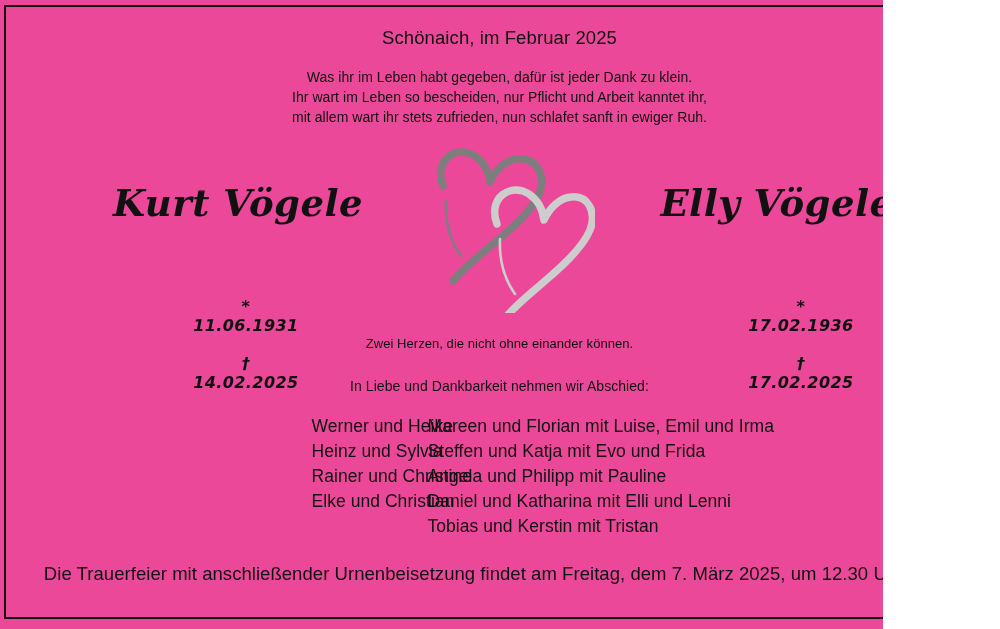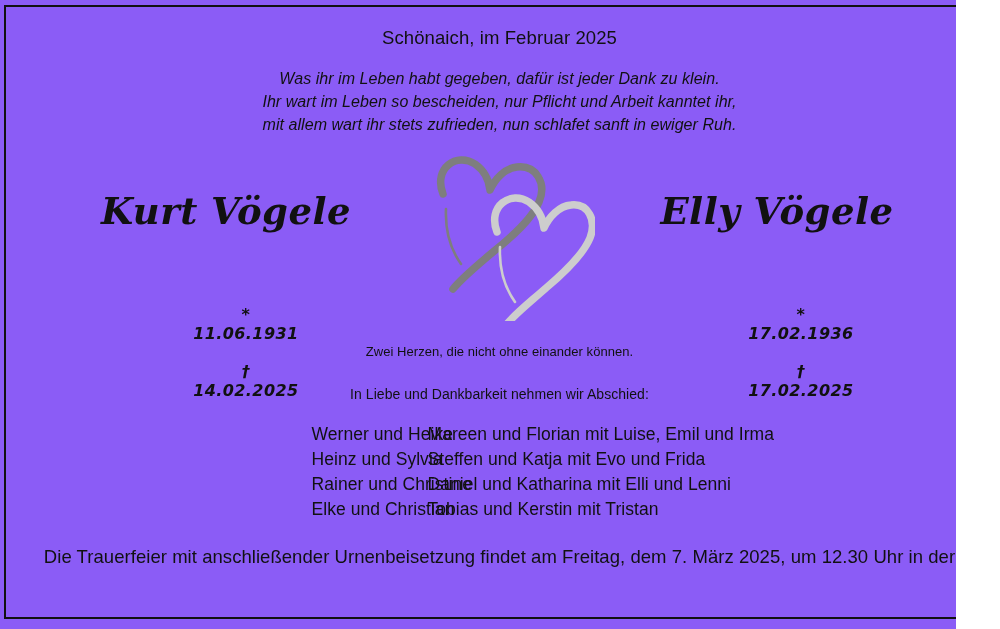--- a/index.html
+++ b/index.html
@@ -8,23 +8,23 @@
     background: #ffffff;
   }
   body {
     font-family: "Liberation Sans", sans-serif;
     color: #111111;
     -webkit-font-smoothing: antialiased;
   }
 
   .notice {
     position: relative;
-    width: 956px;
+    width: 883px;
     height: 629px;
-    background: #8b5cf6;
+    background: #ec4899;
     box-sizing: border-box;
     overflow: hidden;
   }
 
   
   .frame {
     position: absolute;
     left: 4px;
     top: 5px;
     width: 991px;
@@ -47,22 +47,21 @@
 
   .place-date {
     font-size: 18.5px;
     letter-spacing: 0.1px;
     line-height: 1.2;
     margin: 8px 0 0 0;
   }
 
   .poem {
     margin: 19px 0 0 0;
-    font-style: italic;
-    font-size: 16px;
+    font-size: 14px;
     line-height: 1.42;
     letter-spacing: 0.05px;
   }
   .poem .line { display: block; white-space: pre; }
 
   
   .names-band {
     position: relative;
     margin-top: 12px;
     height: 160px;
@@ -76,21 +75,21 @@
     width: 190px;
     height: 175px;
     pointer-events: none;
   }
 
   .name-block {
     position: absolute;
     top: 44px;
     width: 380px;
   }
-  .name-block.left  { left: 12px; }
+  .name-block.left  { left: 24px; }
   .name-block.right { right: 8px; text-align: center; }
 
   .name {
     font-family: "DejaVu Serif", "Liberation Serif", serif;
     font-style: italic;
     font-weight: 700;
     font-size: 37px;
     letter-spacing: 0.5px;
     line-height: 1.05;
     white-space: nowrap;
@@ -234,20 +233,21 @@
     <div class="family">
       <div class="col left">
         <span class="entry">Werner und Heike</span>
         <span class="entry">Heinz und Sylvia</span>
         <span class="entry">Rainer und Christine</span>
         <span class="entry">Elke und Christian</span>
       </div>
       <div class="col right">
         <span class="entry">Mareen und Florian mit Luise, Emil und Irma</span>
         <span class="entry">Steffen und Katja mit Evo und Frida</span>
+        <span class="entry">Angela und Philipp mit Pauline</span>
         <span class="entry">Daniel und Katharina mit Elli und Lenni</span>
         <span class="entry">Tobias und Kerstin mit Tristan</span>
       </div>
     </div>
 
     <div class="footer">
       <span class="line">Die Trauerfeier mit anschließender Urnenbeisetzung findet am Freitag, dem 7. März 2025, um 12.30 Uhr in der</span>
 
     </div>
 

